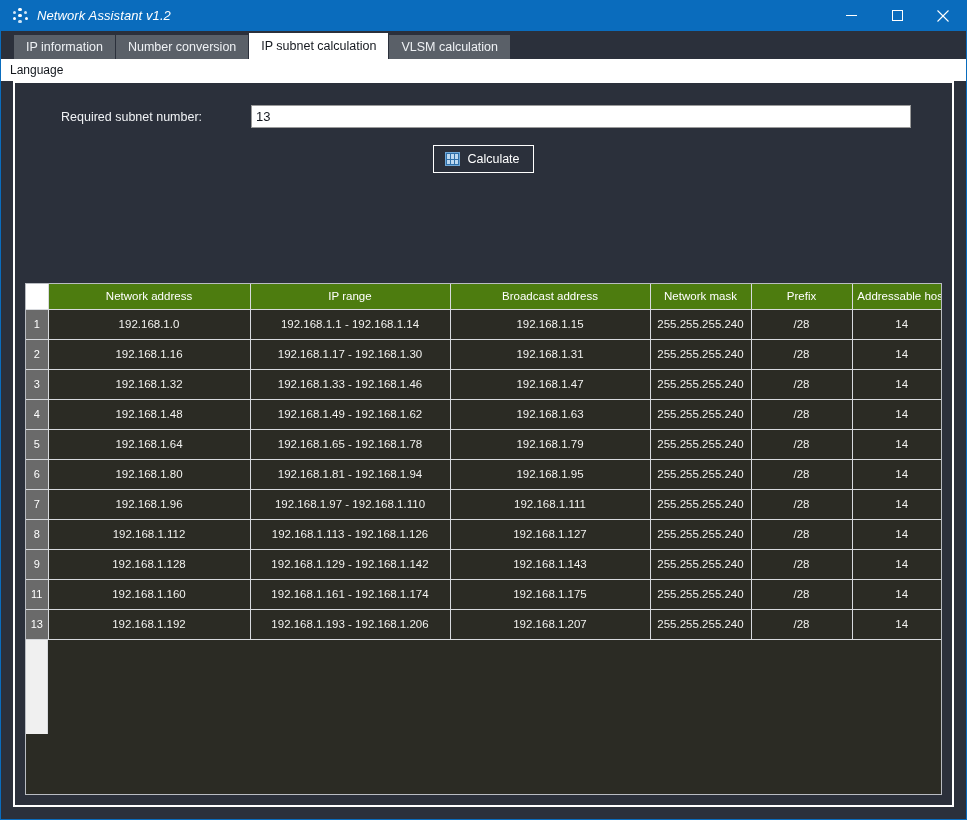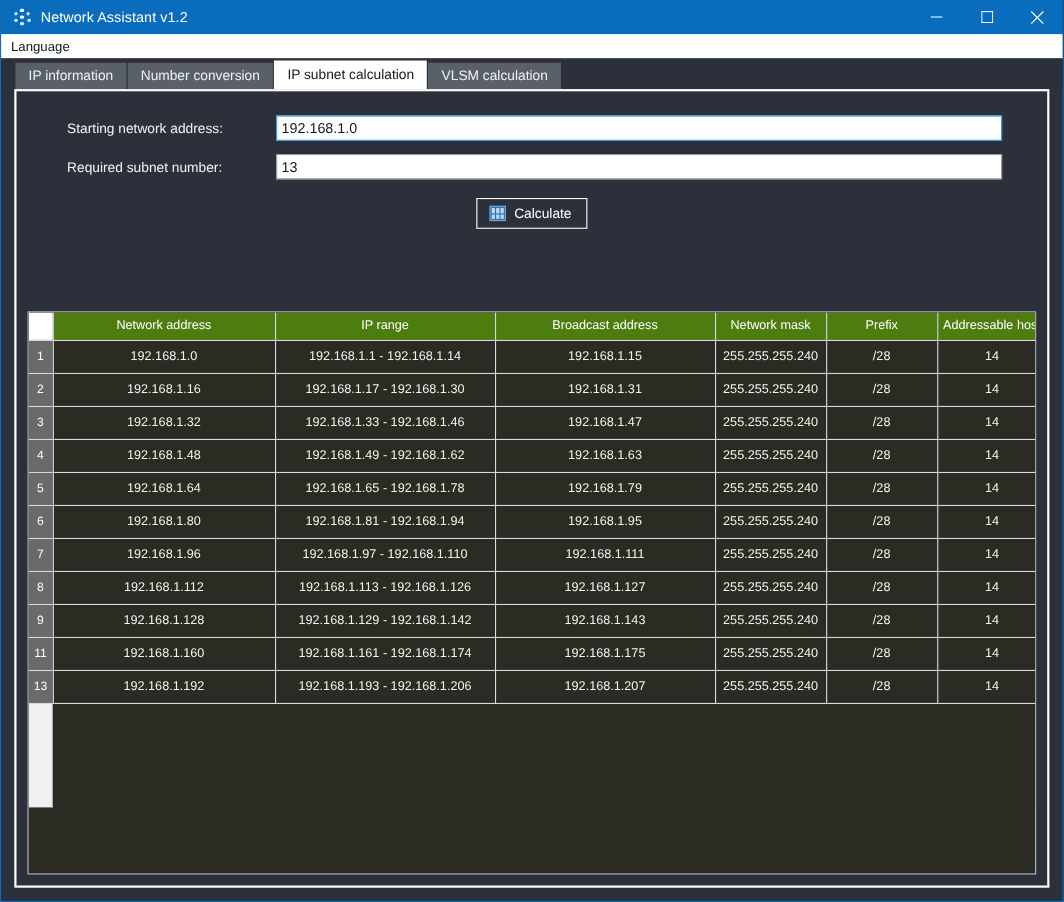--- a/index.html
+++ b/index.html
@@ -44,20 +44,21 @@
     position: absolute;
     width: 3.4px; height: 3.4px;
     background: #ffffff;
     border-radius: 50%;
   }
   #app-icon i.c { background: #cfe5f7; }
   .title-text {
     color: #ffffff;
     font-size: 13px;
     letter-spacing: 0.1px;
+    font-style: italic;
   }
   #winctl {
     margin-left: auto;
     display: flex;
     height: 31px;
   }
   .winbtn {
     width: 46px; height: 31px;
     display: flex;
     align-items: center;
@@ -284,38 +285,34 @@
       </div>
       <div class="winbtn">
         <svg width="12" height="12" viewBox="0 0 12 12" aria-hidden="true">
           <line x1="0.5" y1="0.5" x2="11.5" y2="11.5" stroke="#ffffff" stroke-width="1.1"></line>
           <line x1="11.5" y1="0.5" x2="0.5" y2="11.5" stroke="#ffffff" stroke-width="1.1"></line>
         </svg>
       </div>
     </div>
   </div>
 
-  <div id="menubar">
-    <div class="menu-item">Language</div>
-  </div>
-
   <div id="tabstrip">
     <div class="tab">IP information</div>
     <div class="tab">Number conversion</div>
     <div class="tab active">IP subnet calculation</div>
     <div class="tab">VLSM calculation</div>
   </div>
 
+  <div id="menubar">
+    <div class="menu-item">Language</div>
+  </div>
+
   <div id="panel">
 
     <div id="form">
-      <div class="form-row">
-        <span class="form-label">Starting network address:</span>
-        <input class="form-input focused" type="text" value="192.168.1.0" style="">
-      </div>
       <div class="form-row">
         <span class="form-label">Required subnet number:</span>
         <input class="form-input" type="text" value="13" style="">
       </div>
 
       <div id="btn-wrap">
         <button id="calc-btn">
           <span id="calc-icon">
             <span></span>
               <span></span>

